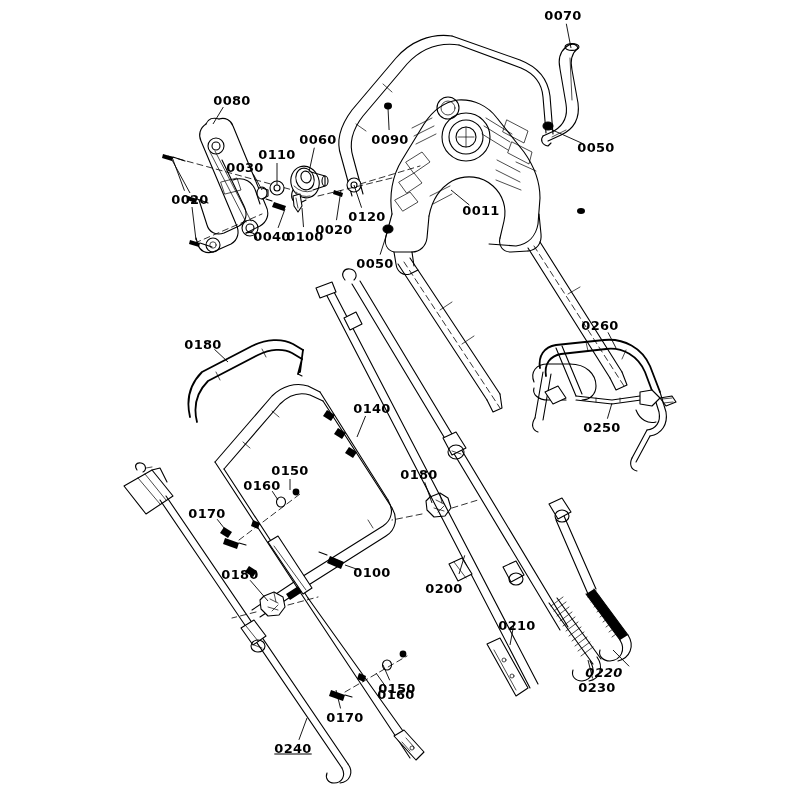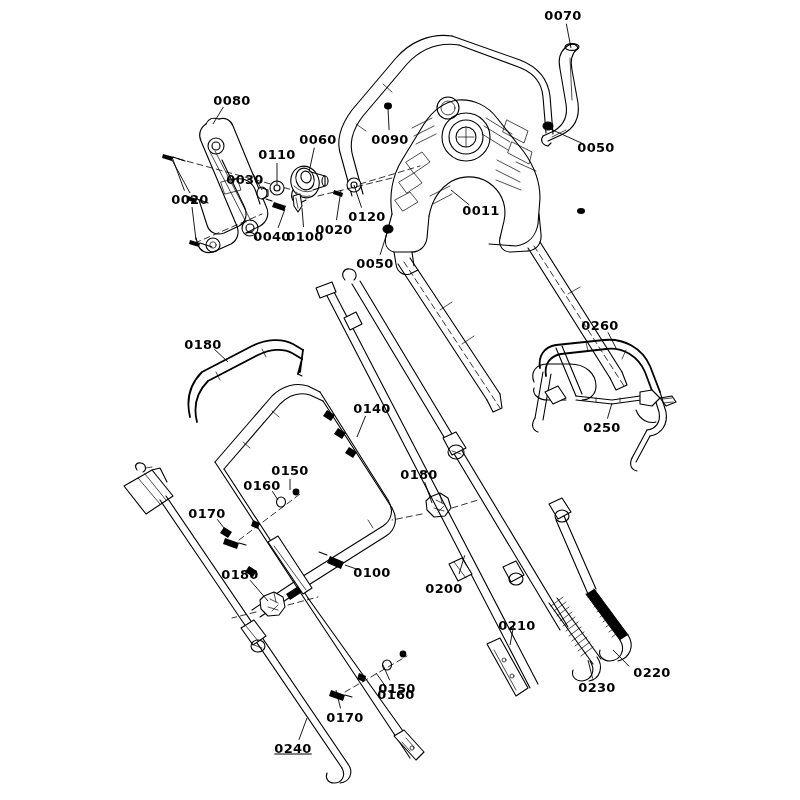--- a/index.html
+++ b/index.html
@@ -383,21 +383,21 @@
         <line x1="340.57281127576425" y1="708.4618503175453" x2="336" y2="690"></line>
         <line x1="298.92039651463574" y1="739.8443517400426" x2="307" y2="718"></line>
         <line x1="607.3846153846154" y1="418.6923076923077" x2="612" y2="403"></line>
         <line x1="607.9949028347804" y1="332.38814681606937" x2="616" y2="348"></line>
       </g>
   </svg>
 
   <div id="labels">
       <div class="lbl" style="left: 232px; top: 100px;">0080</div>
       <div class="lbl" style="left: 190px; top: 199px;">0020</div>
-      <div class="lbl" style="left: 245px; top: 167px; margin-top: 12px;">0030</div>
+      <div class="lbl" style="left: 245px; top: 167px;">0030</div>
       <div class="lbl" style="left: 277px; top: 154px;">0110</div>
       <div class="lbl" style="left: 318px; top: 139px;">0060</div>
       <div class="lbl" style="left: 272px; top: 236px;">0040</div>
       <div class="lbl" style="left: 305px; top: 236px;">0100</div>
       <div class="lbl" style="left: 334px; top: 229px;">0020</div>
       <div class="lbl" style="left: 367px; top: 216px; text-align: right;">0120</div>
       <div class="lbl" style="left: 390px; top: 139px;">0090</div>
       <div class="lbl" style="left: 563px; top: 15px;">0070</div>
       <div class="lbl" style="left: 596px; top: 147px;">0050</div>
       <div class="lbl" style="left: 481px; top: 210px;">0011</div>
@@ -405,21 +405,21 @@
       <div class="lbl" style="left: 203px; top: 344px;">0180</div>
       <div class="lbl" style="left: 372px; top: 408px;">0140</div>
       <div class="lbl" style="left: 290px; top: 470px;">0150</div>
       <div class="lbl" style="left: 262px; top: 485px;">0160</div>
       <div class="lbl" style="left: 207px; top: 513px;">0170</div>
       <div class="lbl" style="left: 419px; top: 474px;">0180</div>
       <div class="lbl" style="left: 240px; top: 574px;">0180</div>
       <div class="lbl" style="left: 372px; top: 572px;">0100</div>
       <div class="lbl" style="left: 444px; top: 547px; margin-top: 41px;">0200</div>
       <div class="lbl" style="left: 517px; top: 617px; margin-top: 8px;">0210</div>
-      <div class="lbl" style="left: 652px; top: 672px;">0220</div>
+      <div class="lbl" style="left: 604px; top: 672px; font-style: italic;">0220</div>
       <div class="lbl" style="left: 597px; top: 687px;">0230</div>
       <div class="lbl" style="left: 397px; top: 688px;">0150</div>
       <div class="lbl" style="left: 396px; top: 694px;">0160</div>
       <div class="lbl" style="left: 345px; top: 717px;">0170</div>
       <div class="lbl" style="left: 293px; top: 748px; text-decoration: underline;">0240</div>
       <div class="lbl" style="left: 602px; top: 427px;">0250</div>
       <div class="lbl" style="left: 600px; top: 325px;">0260</div>
     </div>
 
 </div>

